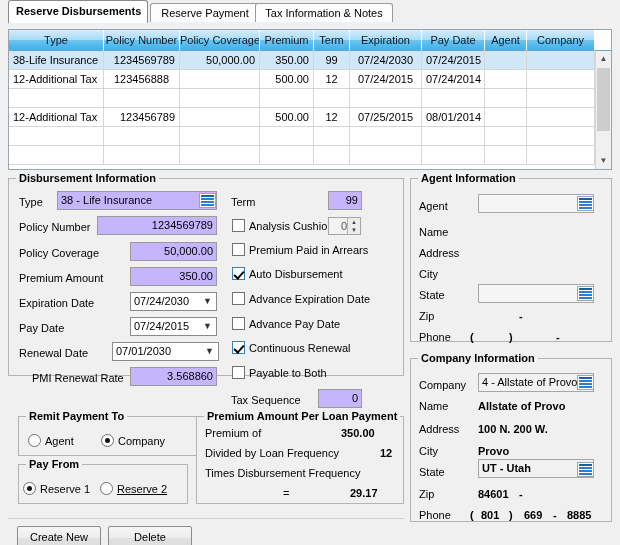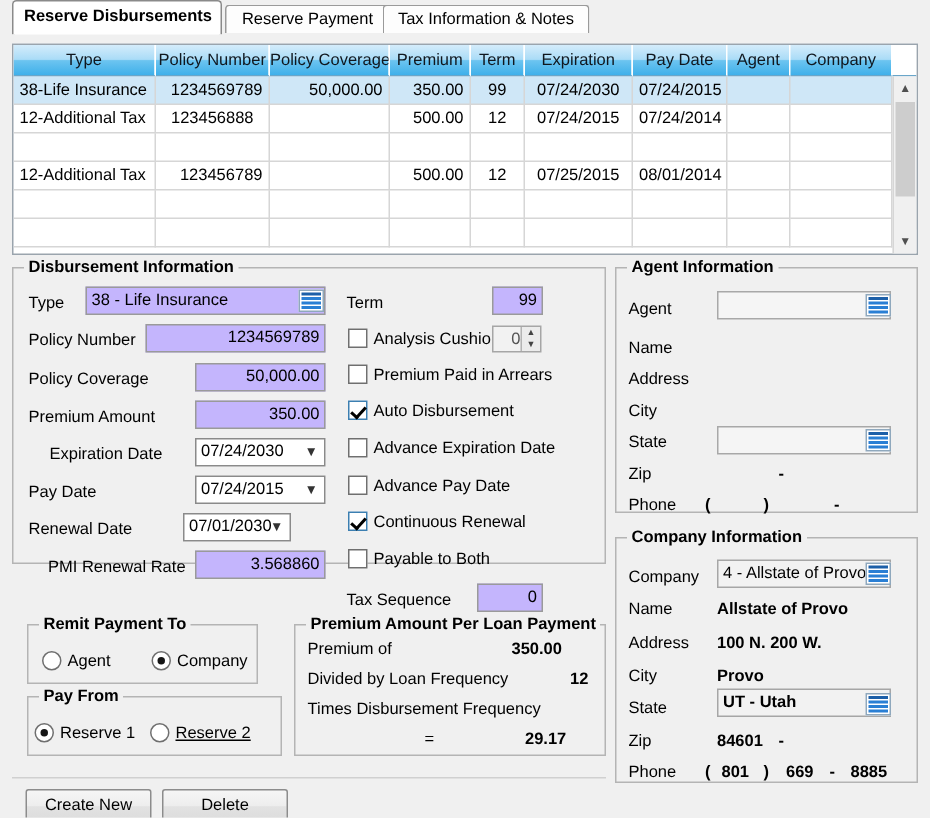--- a/index.html
+++ b/index.html
@@ -384,34 +384,34 @@
 
 <div class="lbl" style="left:19px; top:221px;">Policy Number</div>
 <div class="fld num" style="left:97px; top:216px; width:120px;">1234569789</div>
 
 <div class="lbl" style="left:19px; top:247px;">Policy Coverage</div>
 <div class="fld num" style="left:130px; top:242px; width:87px;">50,000.00</div>
 
 <div class="lbl" style="left:19px; top:272px;">Premium Amount</div>
 <div class="fld num" style="left:130px; top:267px; width:87px;">350.00</div>
 
-<div class="lbl" style="left:33px; top:297px;">Expiration Date</div>
+<div class="lbl" style="left:19px; top:297px;">Expiration Date</div>
 <div class="combo" style="left:130px; top:292px; width:87px;">
   <span>07/24/2030</span>
   <span class="carat">▼</span>
 </div>
 
 <div class="lbl" style="left:19px; top:322px;">Pay Date</div>
 <div class="combo" style="left:130px; top:317px; width:87px;">
   <span>07/24/2015</span>
   <span class="carat">▼</span>
 </div>
 
 <div class="lbl" style="left:19px; top:347px;">Renewal Date</div>
-<div class="combo" style="left:122px; top:342px; width:72px;">
+<div class="combo" style="left:112px; top:342px; width:107px;">
   <span>07/01/2030</span>
   <span class="carat">▼</span>
 </div>
 
 <div class="lbl" style="left:8px; top:372px;padding-left:24px;">PMI Renewal Rate</div>
 <div class="fld num" style="left:130px; top:367px; width:87px;">3.568860</div>
 
 <div class="lbl" style="left:231px; top:196px;">Term</div>
 <div class="fld num" style="left:328px; top:191px; width:34px;">99</div>
 
@@ -437,21 +437,21 @@
 
 <div class="cbox on" style="left:232px; top:341px;"></div>
 <div class="lbl" style="left:249px; top:342px;">Continuous Renewal</div>
 
 <div class="cbox" style="left:232px; top:366px;"></div>
 <div class="lbl" style="left:249px; top:367px;">Payable to Both</div>
 
 <div class="lbl" style="left:231px; top:394px;">Tax Sequence</div>
 <div class="fld num" style="left:318px; top:389px; width:44px;">0</div>
 
-<div class="gbox" style="left:18px; top:416px; width:154px; height:40px;">
+<div class="gbox" style="left:18px; top:416px; width:179px; height:40px;">
   <div class="gtitle">Remit Payment To</div>
 </div>
 <div class="radio" style="left:28px; top:434px;"></div>
 <div class="lbl" style="left:45px; top:435px;">Agent</div>
 <div class="radio on" style="left:101px; top:434px;"></div>
 <div class="lbl" style="left:118px; top:435px;">Company</div>
 
 <div class="gbox" style="left:18px; top:464px; width:170px; height:40px;">
   <div class="gtitle">Pay From</div>
 </div>

